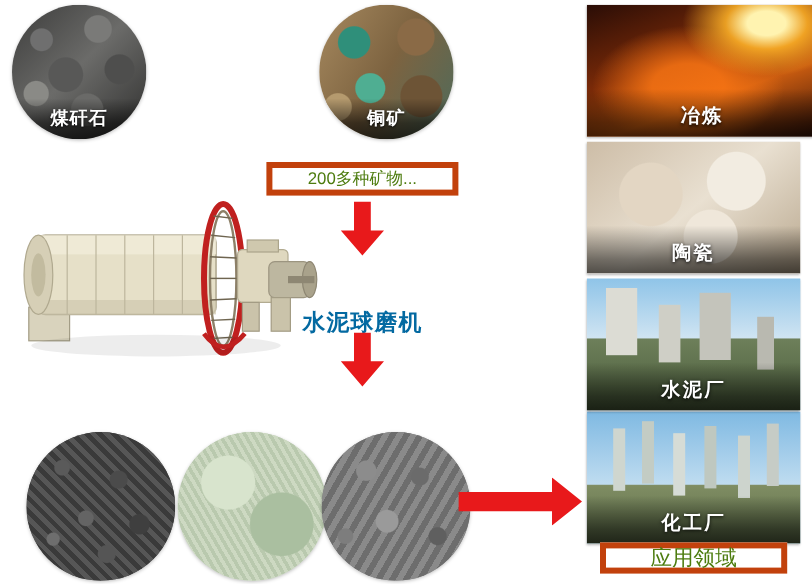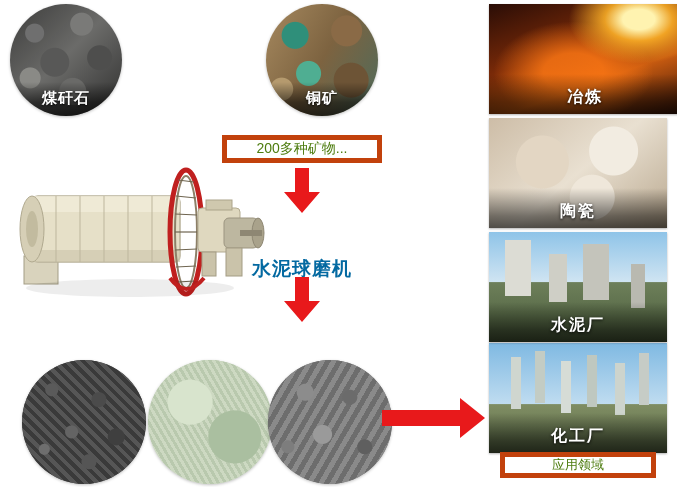--- a/index.html
+++ b/index.html
@@ -228,21 +228,21 @@
     left: 222px;
     top: 321px;
     width: 160px;
     height: 28px;
   }
   #box-application {
     left: 500px;
     top: 452px;
     width: 156px;
     height: 26px;
-    font-size: 13px;
+    font-size: 18px;
   }
   #label-machine {
     position: absolute;
     left: 252px;
     top: 221px;
     color: #0369a1;
     font-size: 19px;
     font-weight: bold;
     letter-spacing: 1px;
     margin-top: 35px;

